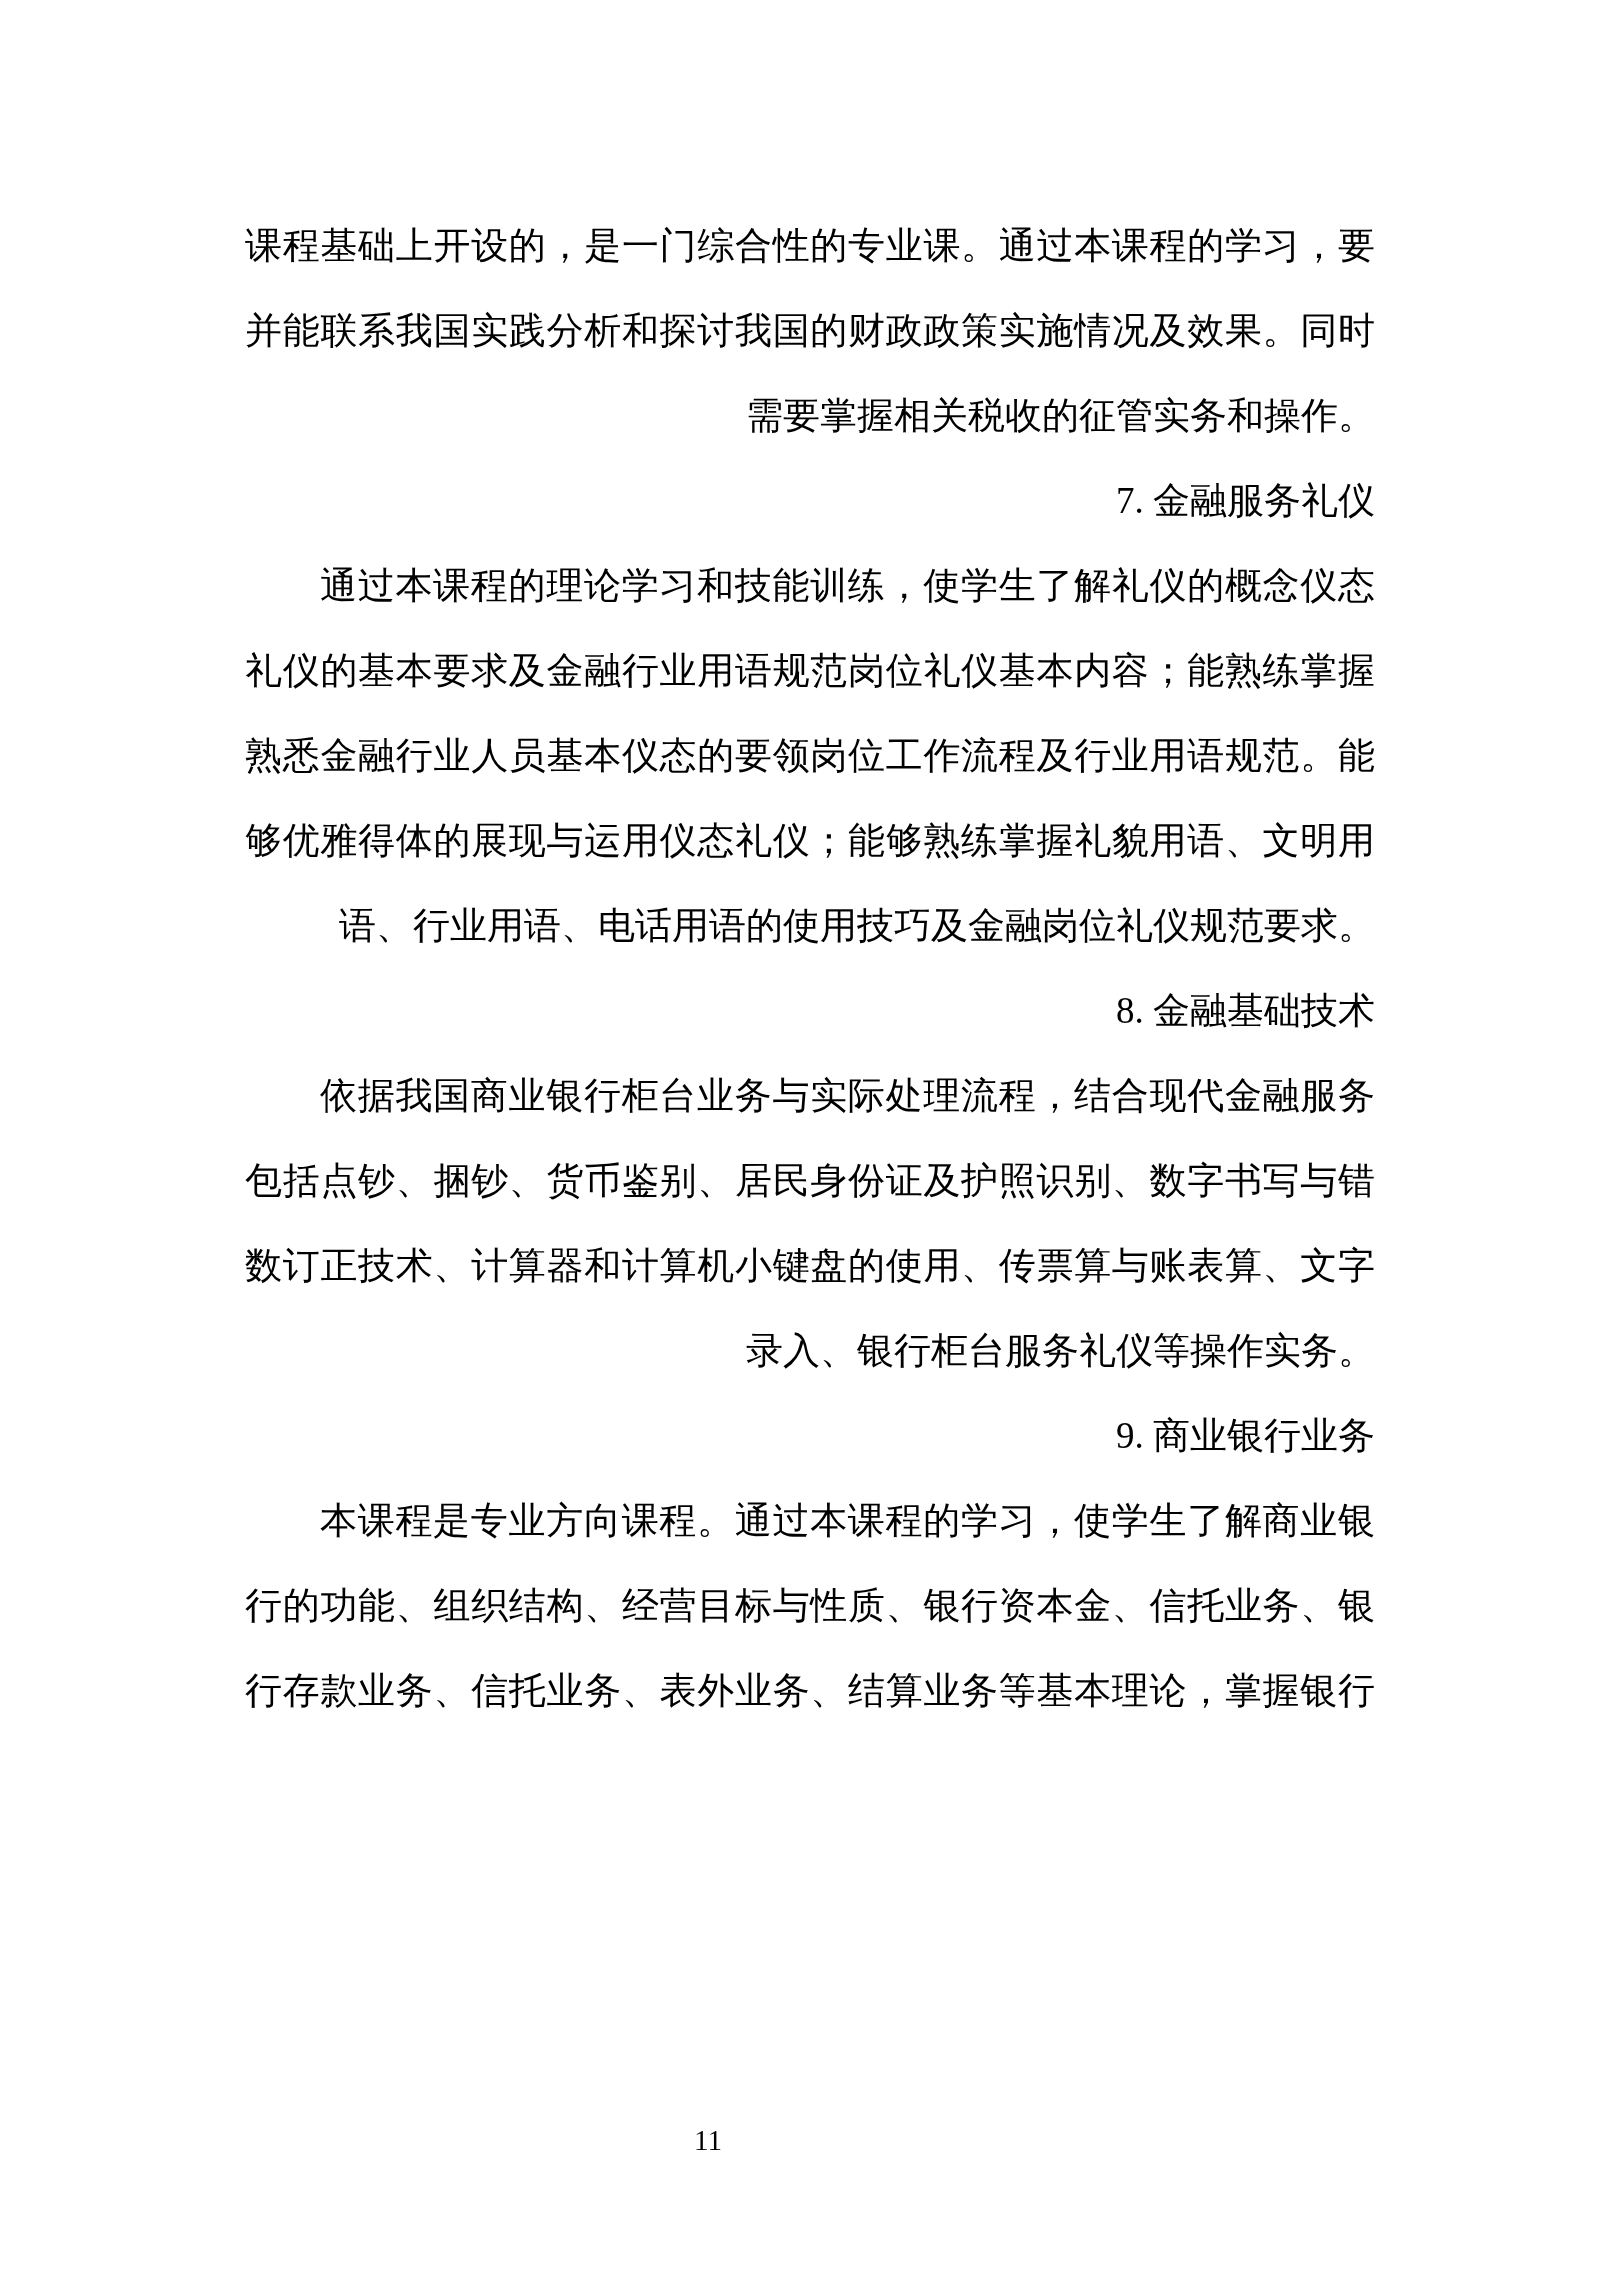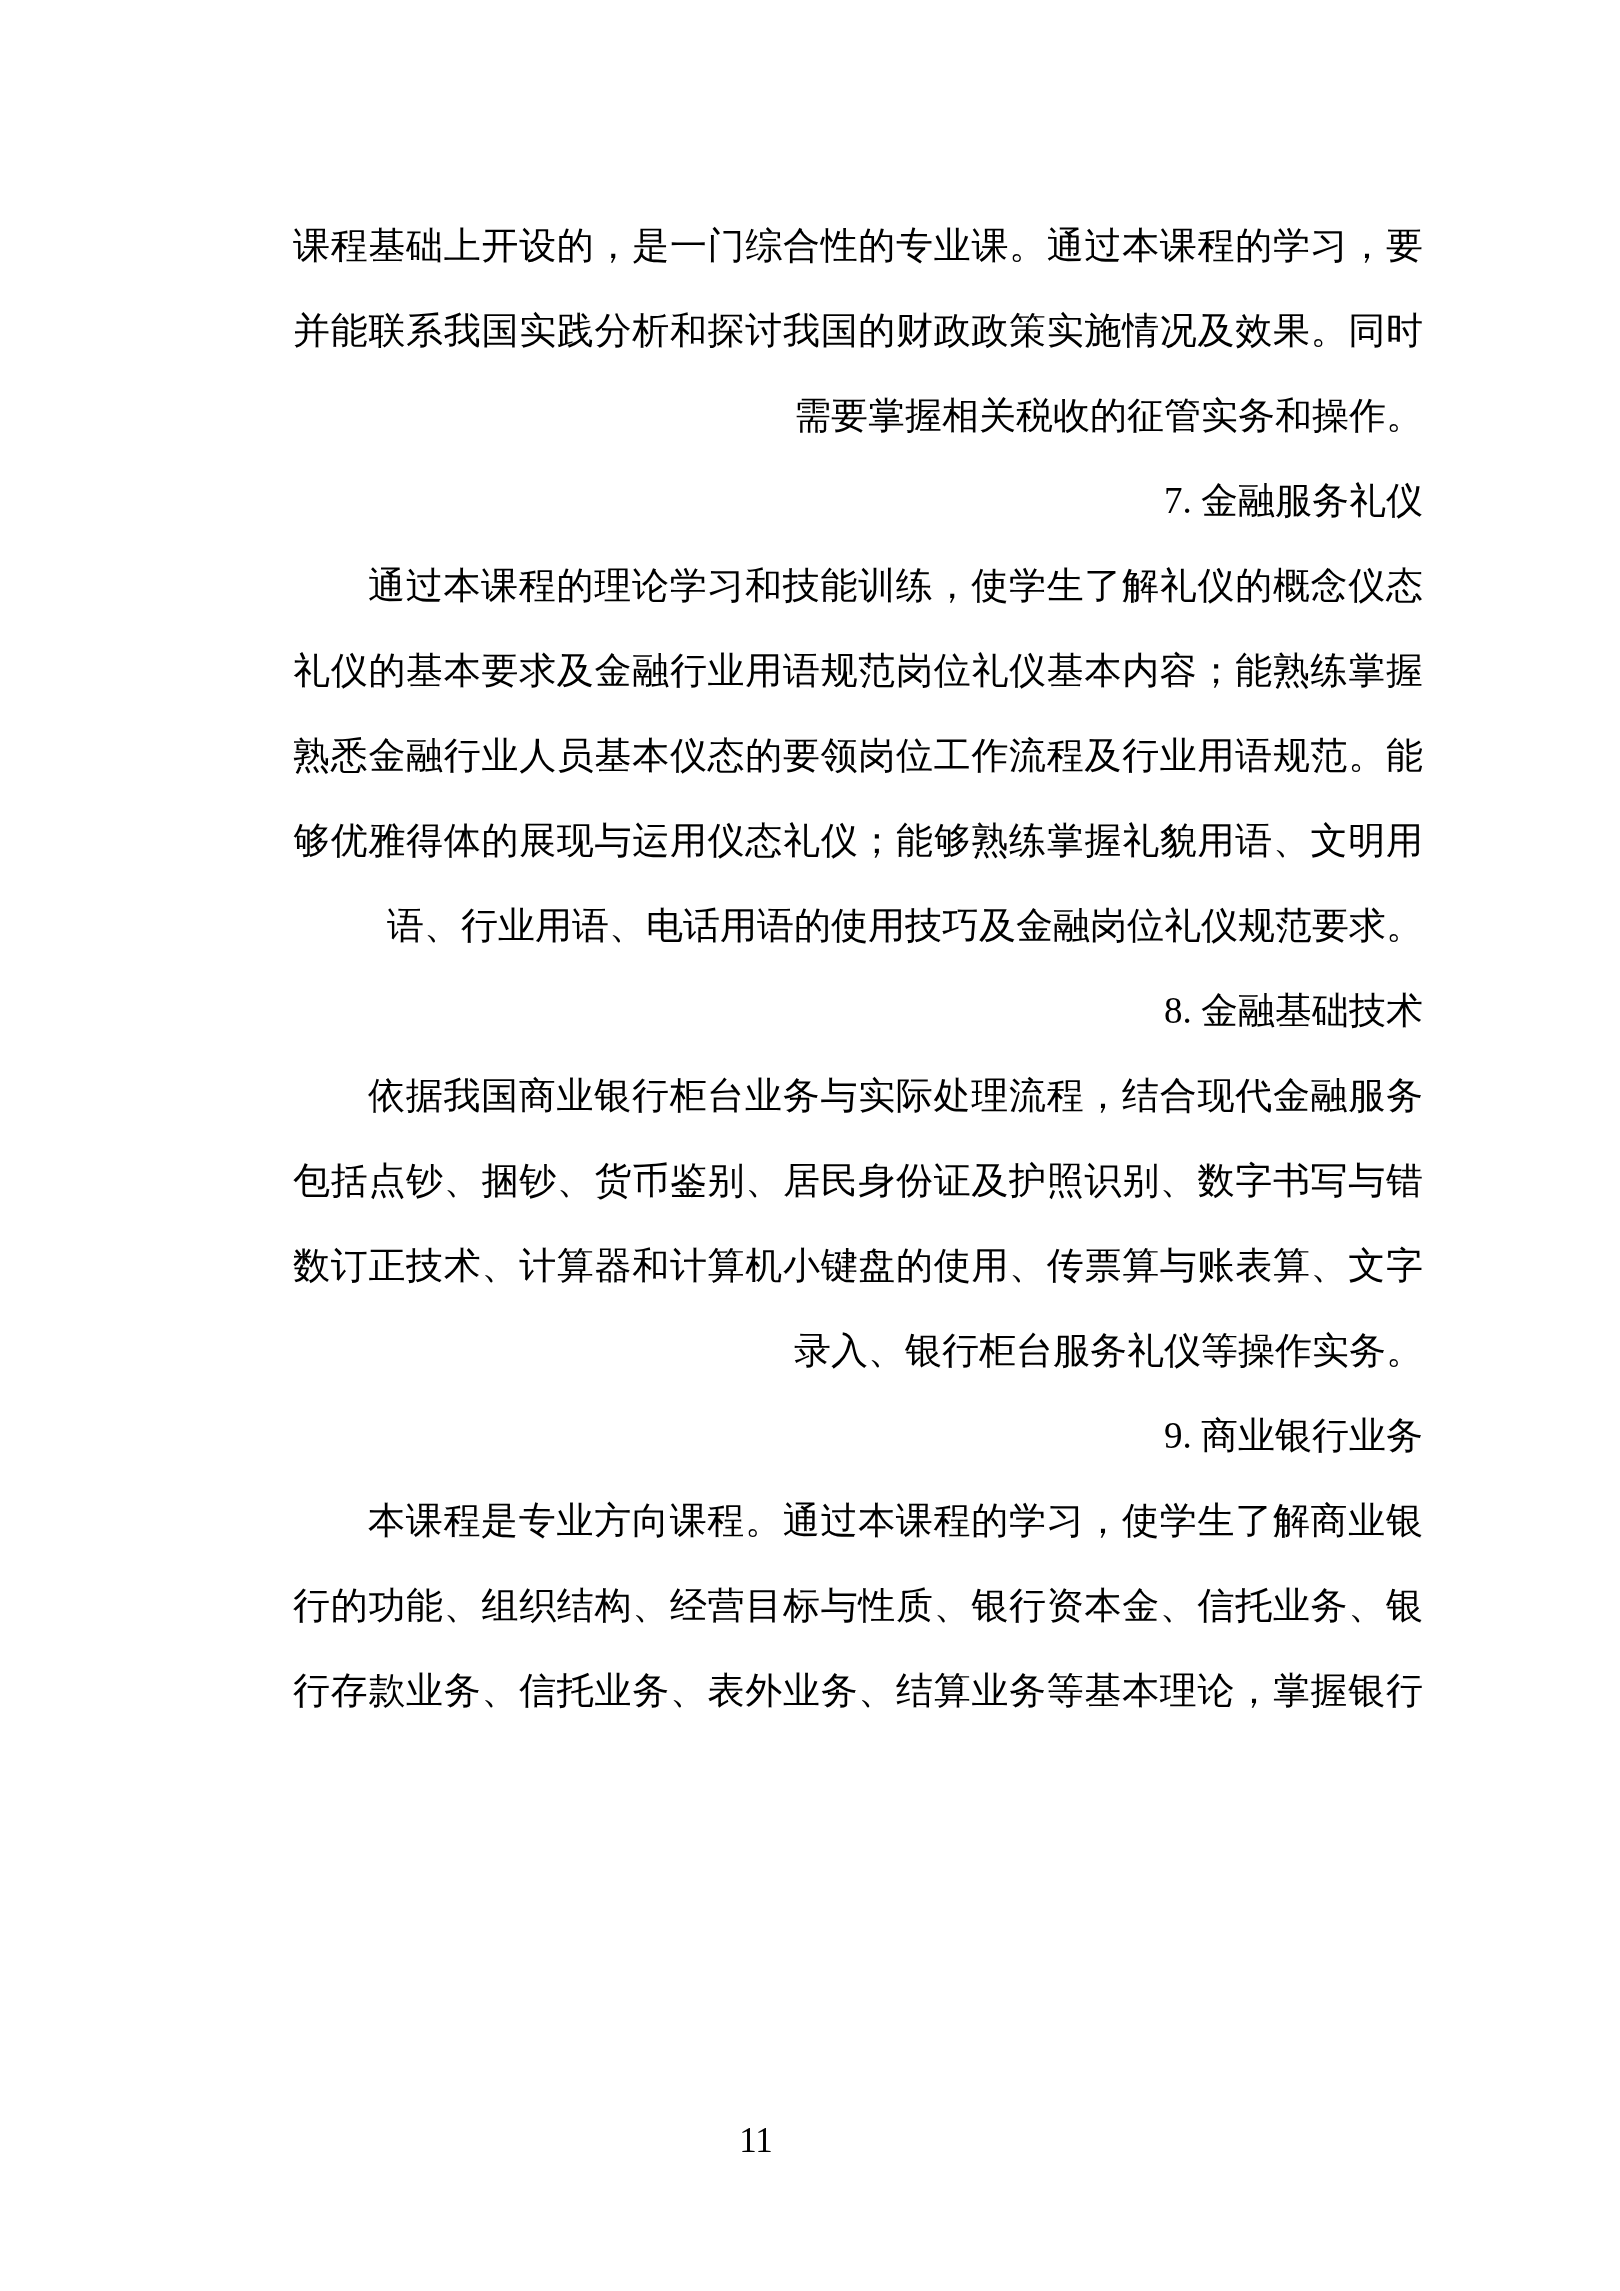--- a/index.html
+++ b/index.html
@@ -8,21 +8,20 @@
     background: #ffffff;
   }
   .page {
     position: relative;
     width: 1416px;
     height: 2292px;
     background: #ffffff;
     color: #000000;
     font-family: "Liberation Serif", "DejaVu Serif", serif;
     overflow: hidden;
-    margin-left: 48px;
   }
   .text-block {
     position: absolute;
     left: 245px;
     top: 203px;
     width: 1130px;
   }
   .line {
     height: 85px;
     line-height: 85px;
@@ -37,21 +36,21 @@
   }
   .line.ind {
     padding-left: 75px;
   }
   .page-number {
     position: absolute;
     left: 0;
     top: 2121px;
     width: 100%;
     text-align: center;
-    font-size: 35px;
+    font-size: 29px;
     line-height: 39px;
     color: #000000;
   }
 </style>
 </head>
 <body>
 
 <div class="page">
   <div class="text-block">
     <div class="line full">课程基础上开设的，是一门综合性的专业课。通过本课程的学习，要</div>

